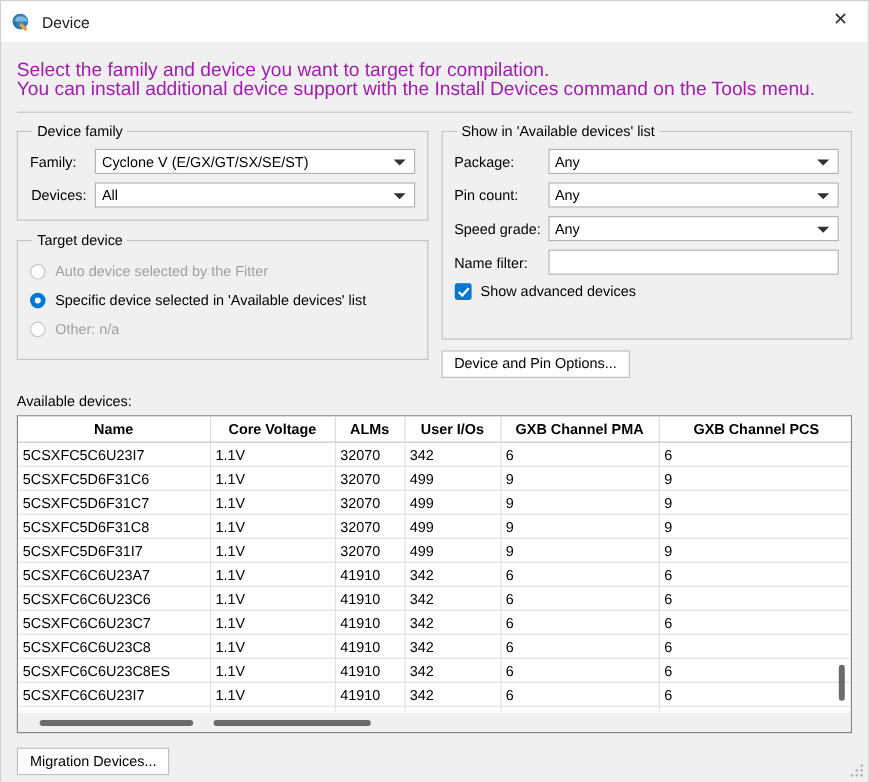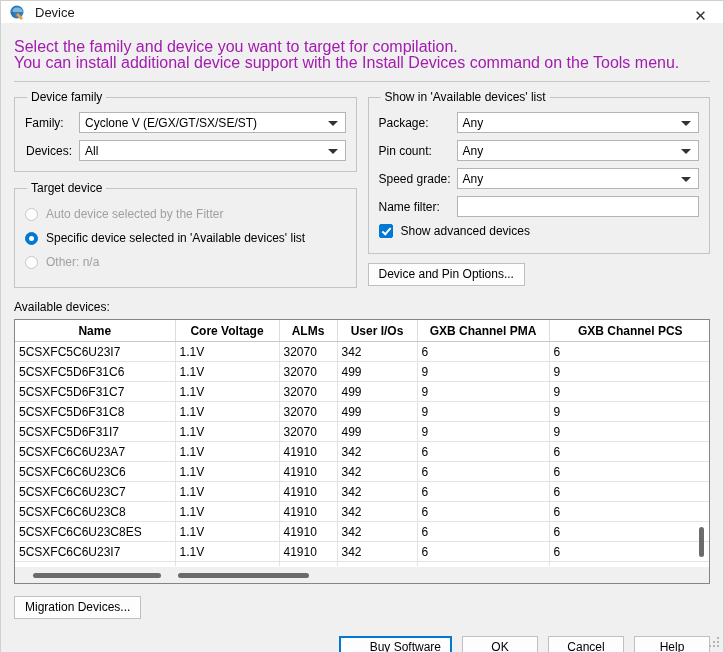--- a/index.html
+++ b/index.html
@@ -13,21 +13,21 @@
   }
   .window {
     position: relative;
     width: 724px; height: 652px;
     background: #f0f0f0;
     box-sizing: border-box;
     border: 1px solid #d0d0d0;
   }
   
   .titlebar {
-    height: 22px;
+    height: 34px;
     background: #ffffff;
     display: flex;
     align-items: center;
     padding-left: 8px;
     position: relative;
   }
   .title-icon {
     width: 17px; height: 17px;
     margin-right: 9px;
     position: relative;
@@ -378,21 +378,21 @@
             <span class="radio-label">Specific device selected in 'Available devices' list</span>
           </div>
           <div class="radio-row">
             <span class="radio disabled"></span>
             <span class="radio-label disabled">Other:  n/a</span>
           </div>
         </fieldset>
       </div>
 
       <div class="col-right">
-        <fieldset class="group" style="padding-bottom:9px">
+        <fieldset class="group" style="padding-bottom:26px">
           <legend>Show in 'Available devices' list</legend>
 
           <div class="field-row">
             <span class="field-label" style="width:78px">Package:</span>
             <div class="combo">
               <span>Any</span>
               <span class="arrow"></span>
             </div>
           </div>
 

